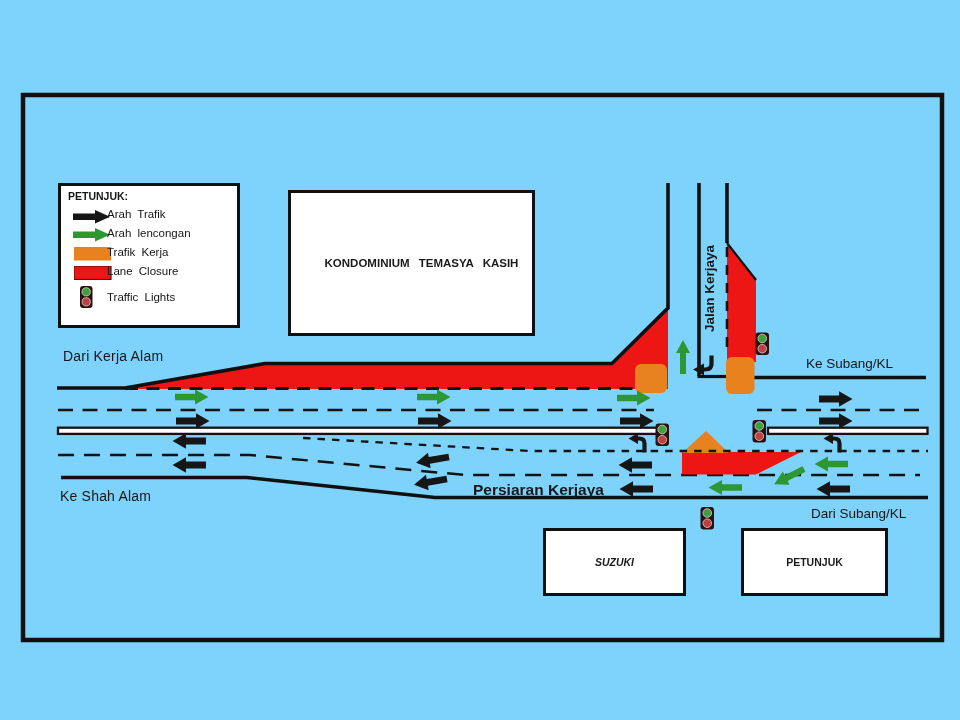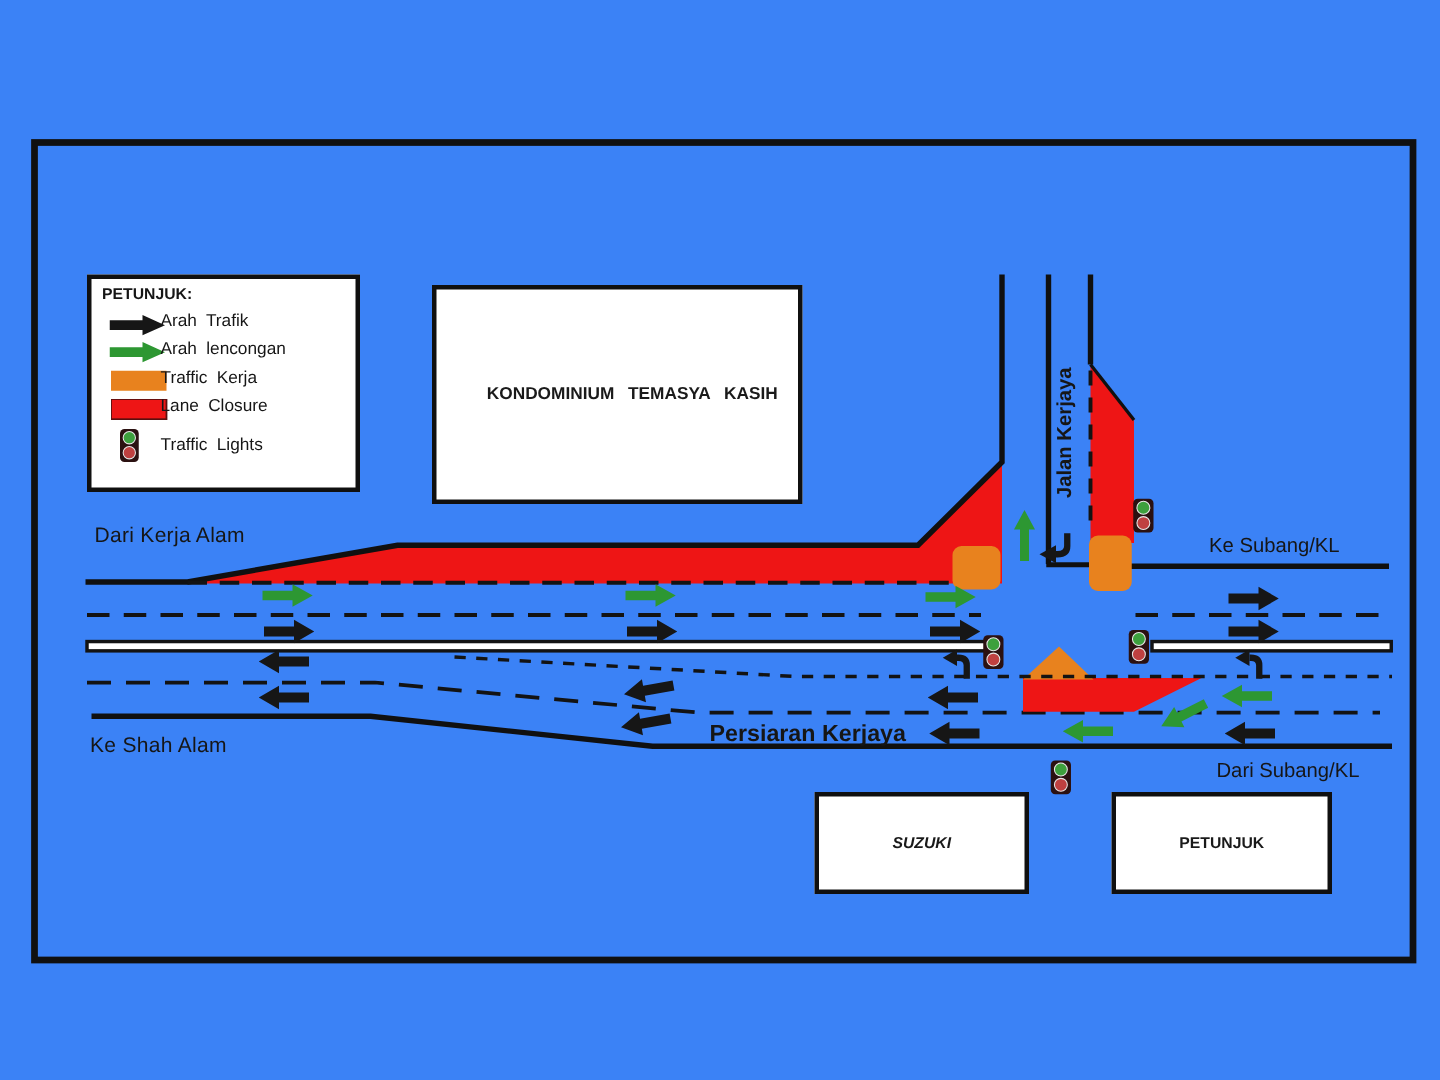--- a/index.html
+++ b/index.html
@@ -3,21 +3,21 @@
 <meta charset="utf-8">
 <style>
   :root{
     --closure:#ee1515;
     --work:#e8821e;
     --diversion:#2d9732;
     --ink:#161616;
   }
   html,body{margin:0;padding:0;background:#ffffff;}
   #stage{
-    position:relative;width:960px;height:720px;background:#3b82f6;overflow:hidden;
+    position:relative;width:960px;height:720px;background:#7dd3fc;overflow:hidden;
     font-family:"Liberation Sans",sans-serif;color:#161616;
   }
   #roadmap{position:absolute;left:0;top:0;}
   .lbl{position:absolute;white-space:nowrap;color:#161616;}
   .lbl-road{font-size:14px;font-weight:500;letter-spacing:.2px;}
   .lbl-road-sm{font-size:13.5px;font-weight:400;}
   .lbl-main{font-size:15.5px;font-weight:bold;margin-top:26px;}
   .lbl-vert{
     font-size:13.5px;font-weight:bold;transform:rotate(-90deg);transform-origin:0 0;
     width:95px;text-align:center;
@@ -182,21 +182,21 @@
     <div class="l-label" style="top:22px">Arah Trafik</div>
 
     <svg style="left:12px;top:42px" width="40" height="14">
       <path d="M0,3.5 H22 V0 L37,6.8 L22,13.5 V10 H0 Z" fill="var(--diversion)"></path>
     </svg>
     <div class="l-label" style="top:41px">Arah lencongan</div>
 
     <svg style="left:13px;top:61px" width="38" height="14">
       <rect width="37" height="13.5" fill="var(--work)"></rect>
     </svg>
-    <div class="l-label" style="top:60px">Traffic Kerja</div>
+    <div class="l-label" style="top:60px">Trafik Kerja</div>
 
     <svg style="left:13px;top:80px" width="38" height="14">
       <rect width="37" height="13.5" fill="var(--closure)" stroke="#5a0f0f" stroke-width="1.2"></rect>
     </svg>
     <div class="l-label" style="top:79px">Lane Closure</div>
 
     <svg style="left:19px;top:100px" width="14" height="23">
       <rect width="12.5" height="22" rx="3" fill="#2b1111"></rect>
       <circle cx="6.2" cy="5.8" r="4.1" fill="#3da03d" stroke="#e8e8e8" stroke-width="0.7"></circle>
       <circle cx="6.2" cy="15.8" r="4.1" fill="#bf4040" stroke="#e8e8e8" stroke-width="0.7"></circle>

